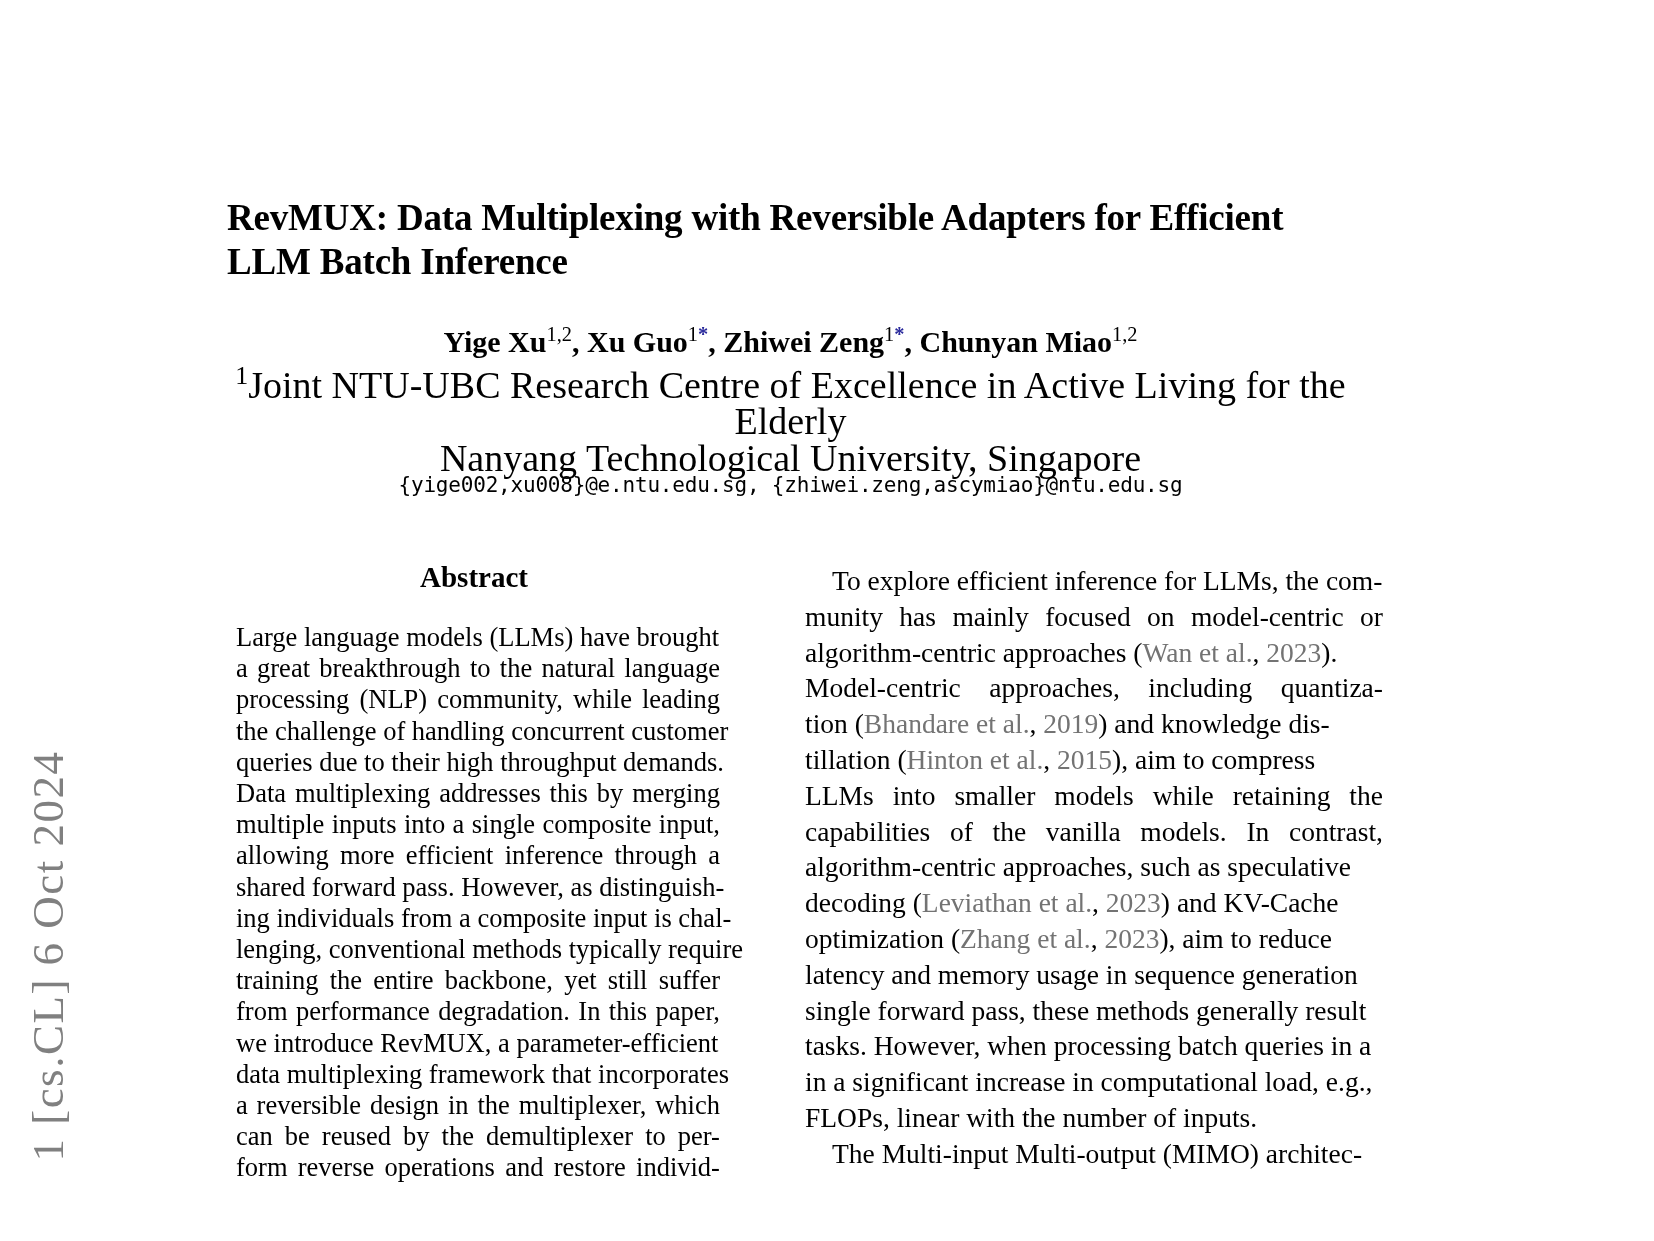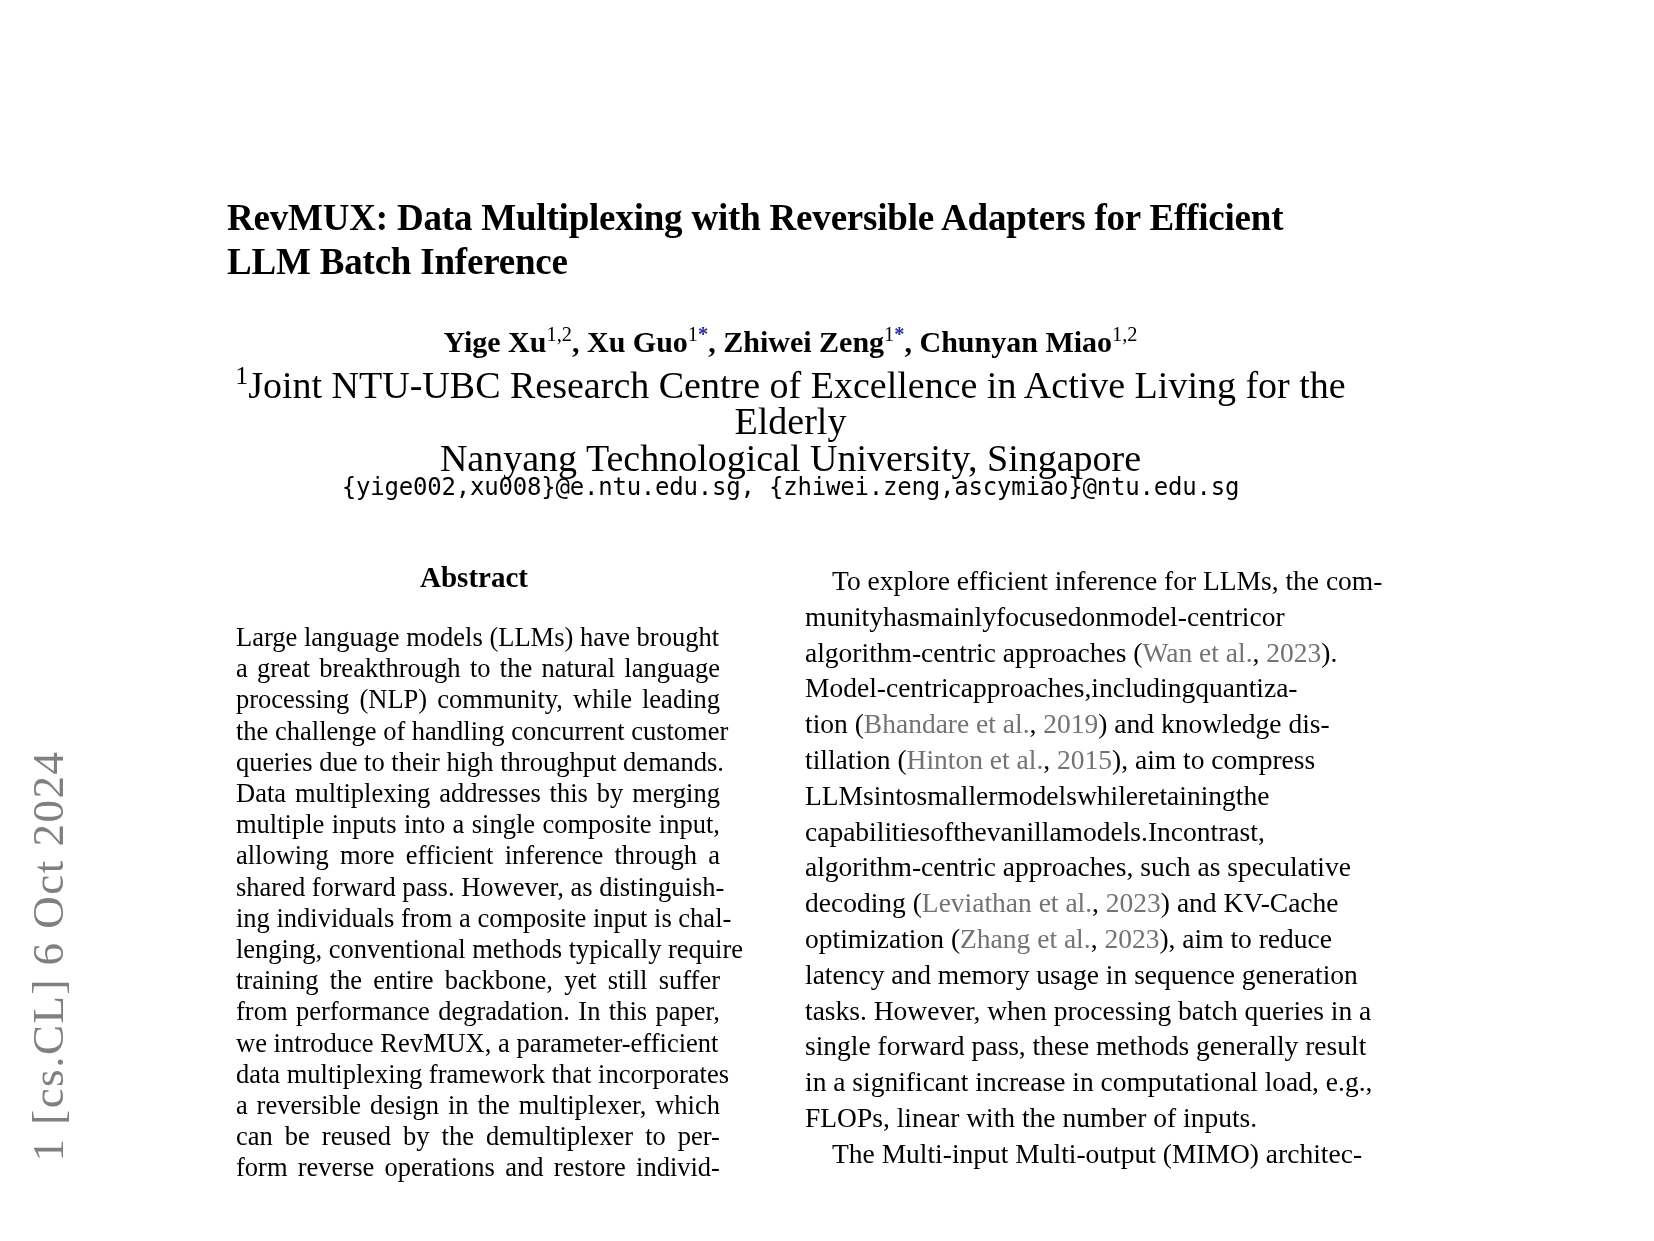--- a/index.html
+++ b/index.html
@@ -90,21 +90,21 @@
     vertical-align: super;
   }
 
   #email-line {
     position: absolute;
     left: 227px;
     top: 473px;
     width: 1127px;
     text-align: center;
     font-family: "DejaVu Sans Mono", "Liberation Mono", monospace;
-    font-size: 24px;
+    font-size: 21px;
     letter-spacing: -0.2px;
   }
 
   #abstract-heading {
     position: absolute;
     left: 228px;
     top: 561px;
     width: 492px;
     text-align: center;
     font-size: 29px;
@@ -134,20 +134,21 @@
     top: 563px;
     width: 578px;
   }
   #intro-body .ln {
     font-size: 27.5px;
     line-height: 35.8px;
     white-space: nowrap;
   }
   #intro-body .just {
     display: flex;
+    justify-content: space-between;
   }
   .indent { padding-left: 27px; }
 
   .cite { color: #737373; }
 </style>
 </head>
 <body>
 
 <div id="page">
 
@@ -305,20 +306,20 @@
         <span>the</span>
         <span>vanilla</span>
         <span>models.</span>
         <span>In</span>
         <span>contrast,</span>
       </div>
       <div class="ln"><span>algorithm-centric approaches, such as speculative</span></div>
       <div class="ln"><span>decoding (</span><span class="cite">Leviathan et al.</span><span>, </span><span class="cite">2023</span><span>) and KV-Cache</span></div>
       <div class="ln"><span>optimization (</span><span class="cite">Zhang et al.</span><span>, </span><span class="cite">2023</span><span>), aim to reduce</span></div>
       <div class="ln"><span>latency and memory usage in sequence generation</span></div>
+      <div class="ln"><span>single forward pass, these methods generally result</span></div>
       <div class="ln"><span>tasks. However, when processing batch queries in a</span></div>
-      <div class="ln"><span>single forward pass, these methods generally result</span></div>
       <div class="ln"><span>in a significant increase in computational load, e.g.,</span></div>
       <div class="ln"><span>FLOPs, linear with the number of inputs.</span></div>
       <div class="ln indent"><span>The Multi-input Multi-output (MIMO) architec-</span></div>
     </div>
 
 </div>
 
 </body></html>

